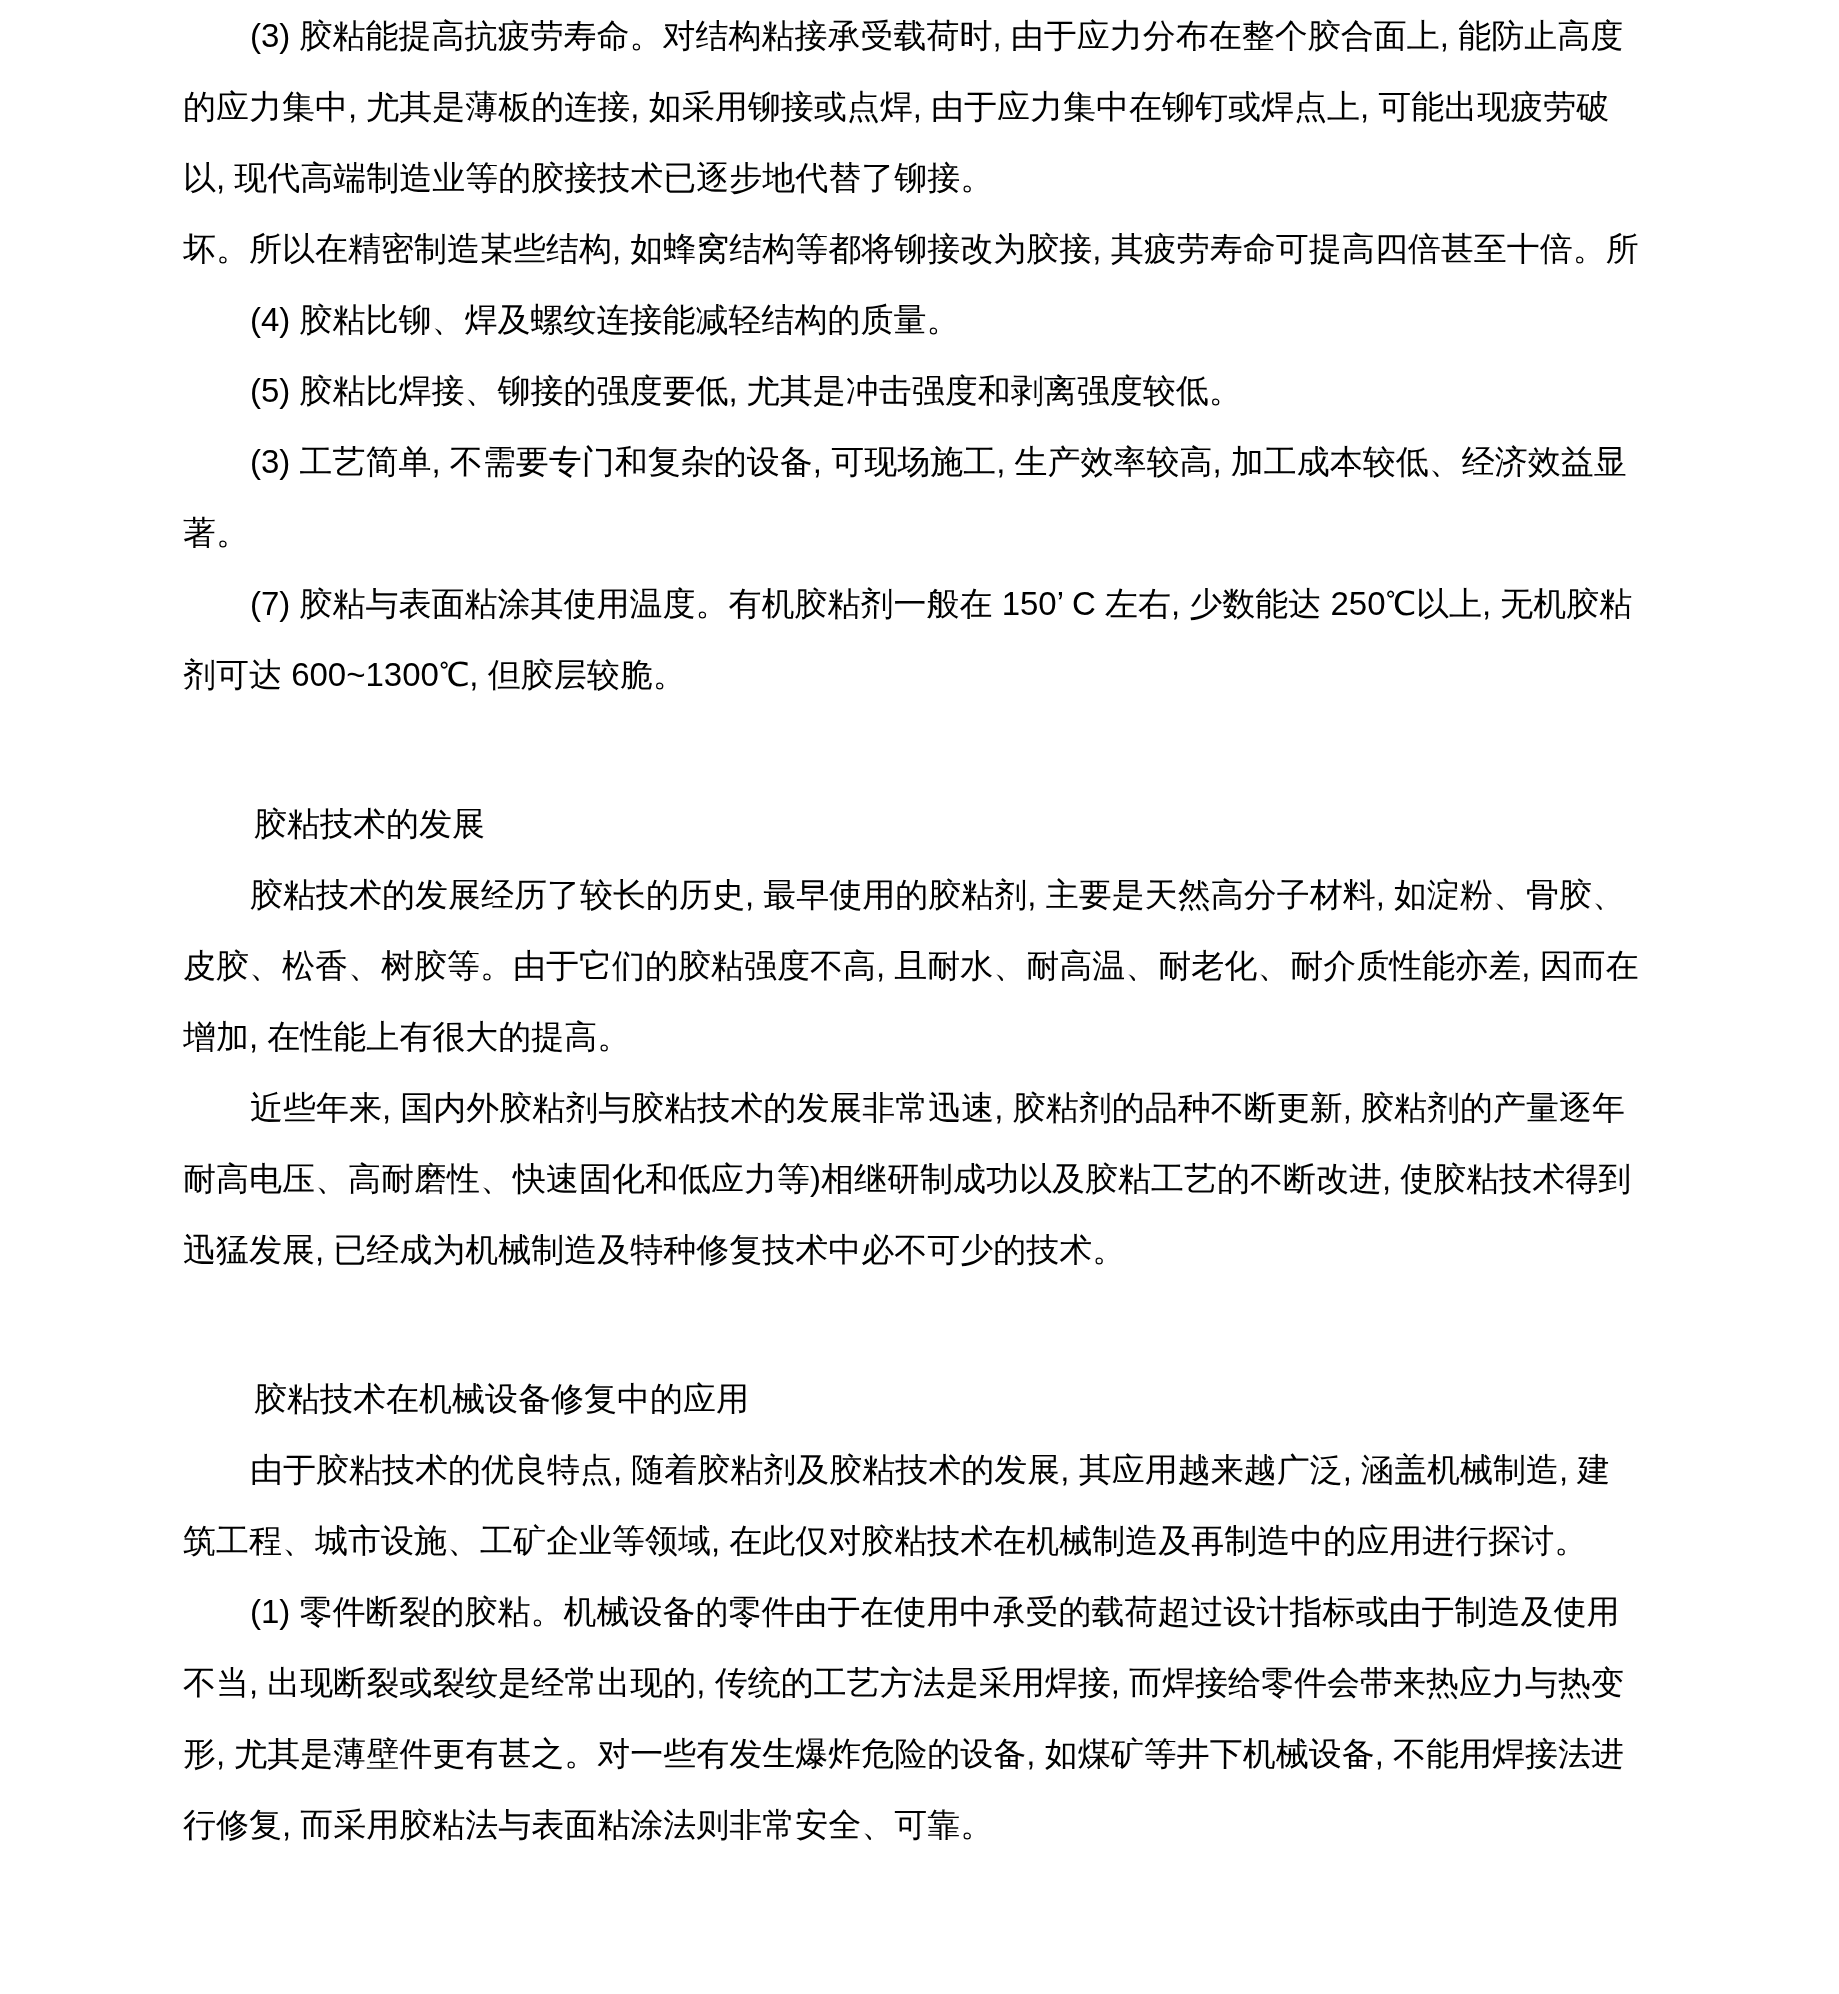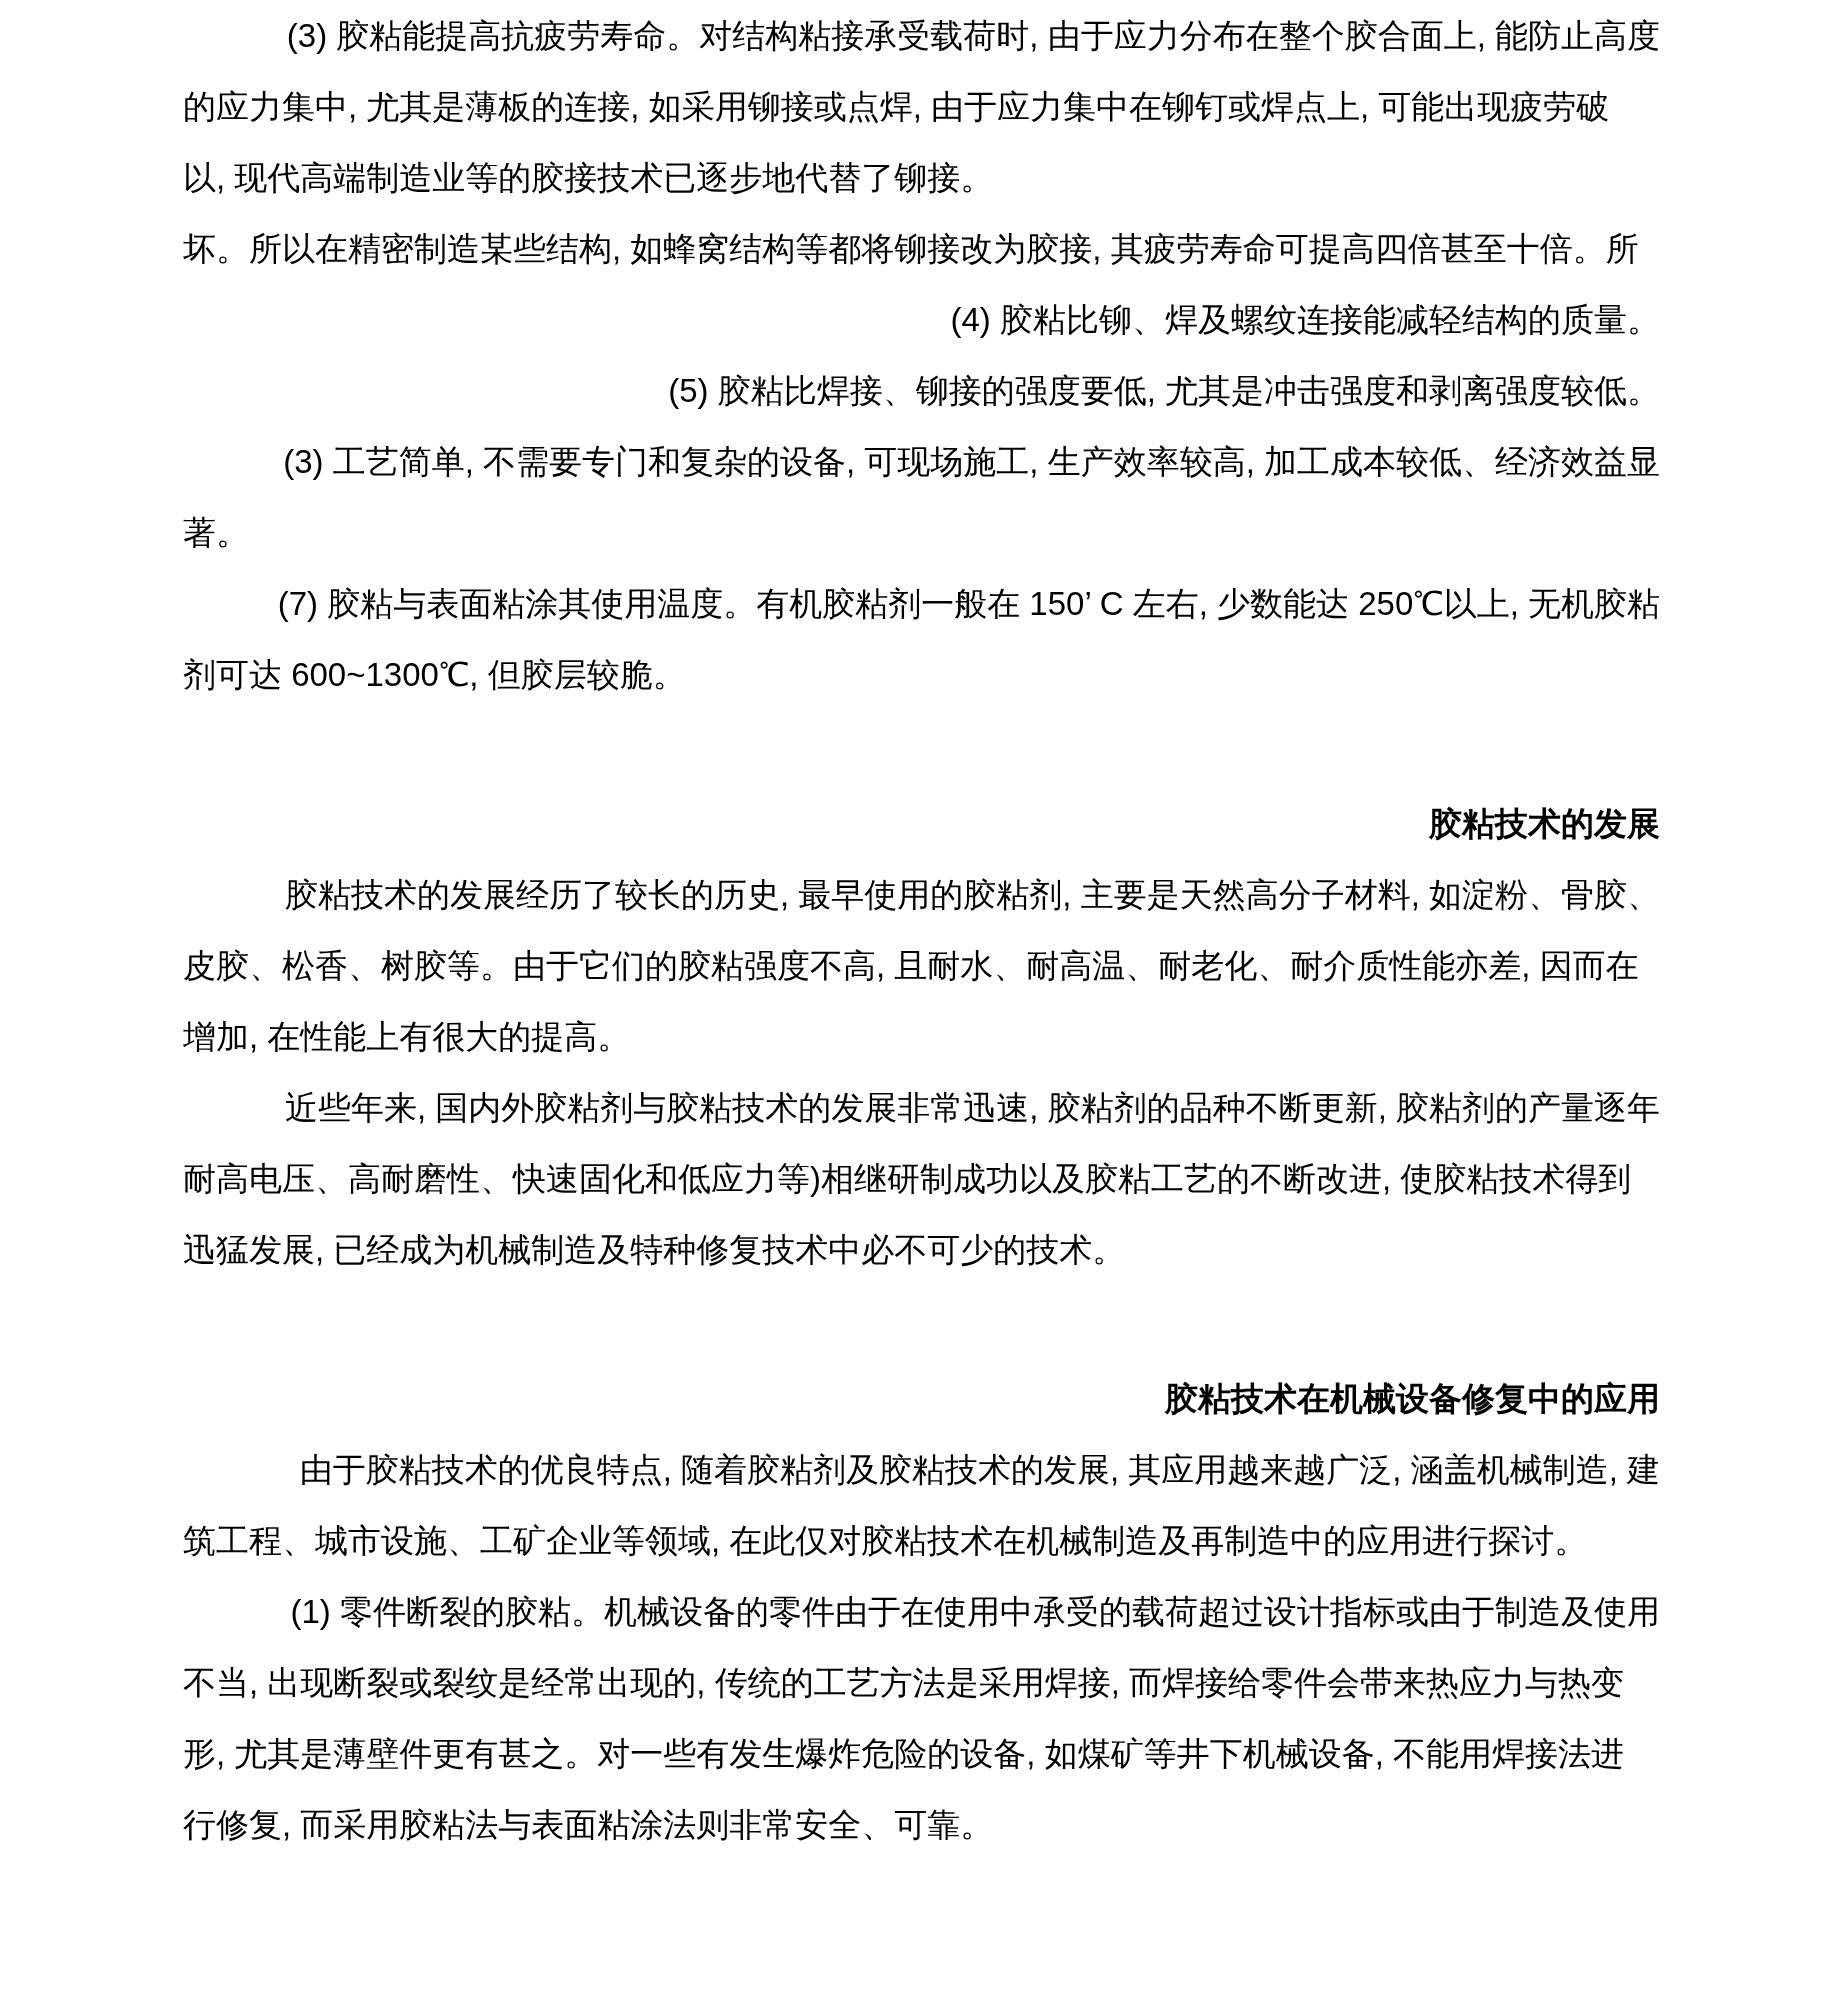--- a/index.html
+++ b/index.html
@@ -24,29 +24,27 @@
     font-size: 33px;
   }
   .line {
     height: 71px;
     line-height: 71px;
     white-space: nowrap;
     font-weight: normal;
   }
   .line.indent {
     text-indent: 67px;
-    text-align: right;
   }
   .heading {
     height: 71px;
     line-height: 71px;
     white-space: nowrap;
-    font-weight: bold;
+    font-weight: normal;
     text-indent: 71px;
-    text-align: right;
   }
   .spacer {
     height: 78px;
   }
 </style>
 </head>
 <body>
 
 <div class="page">
   <div class="text-block">

